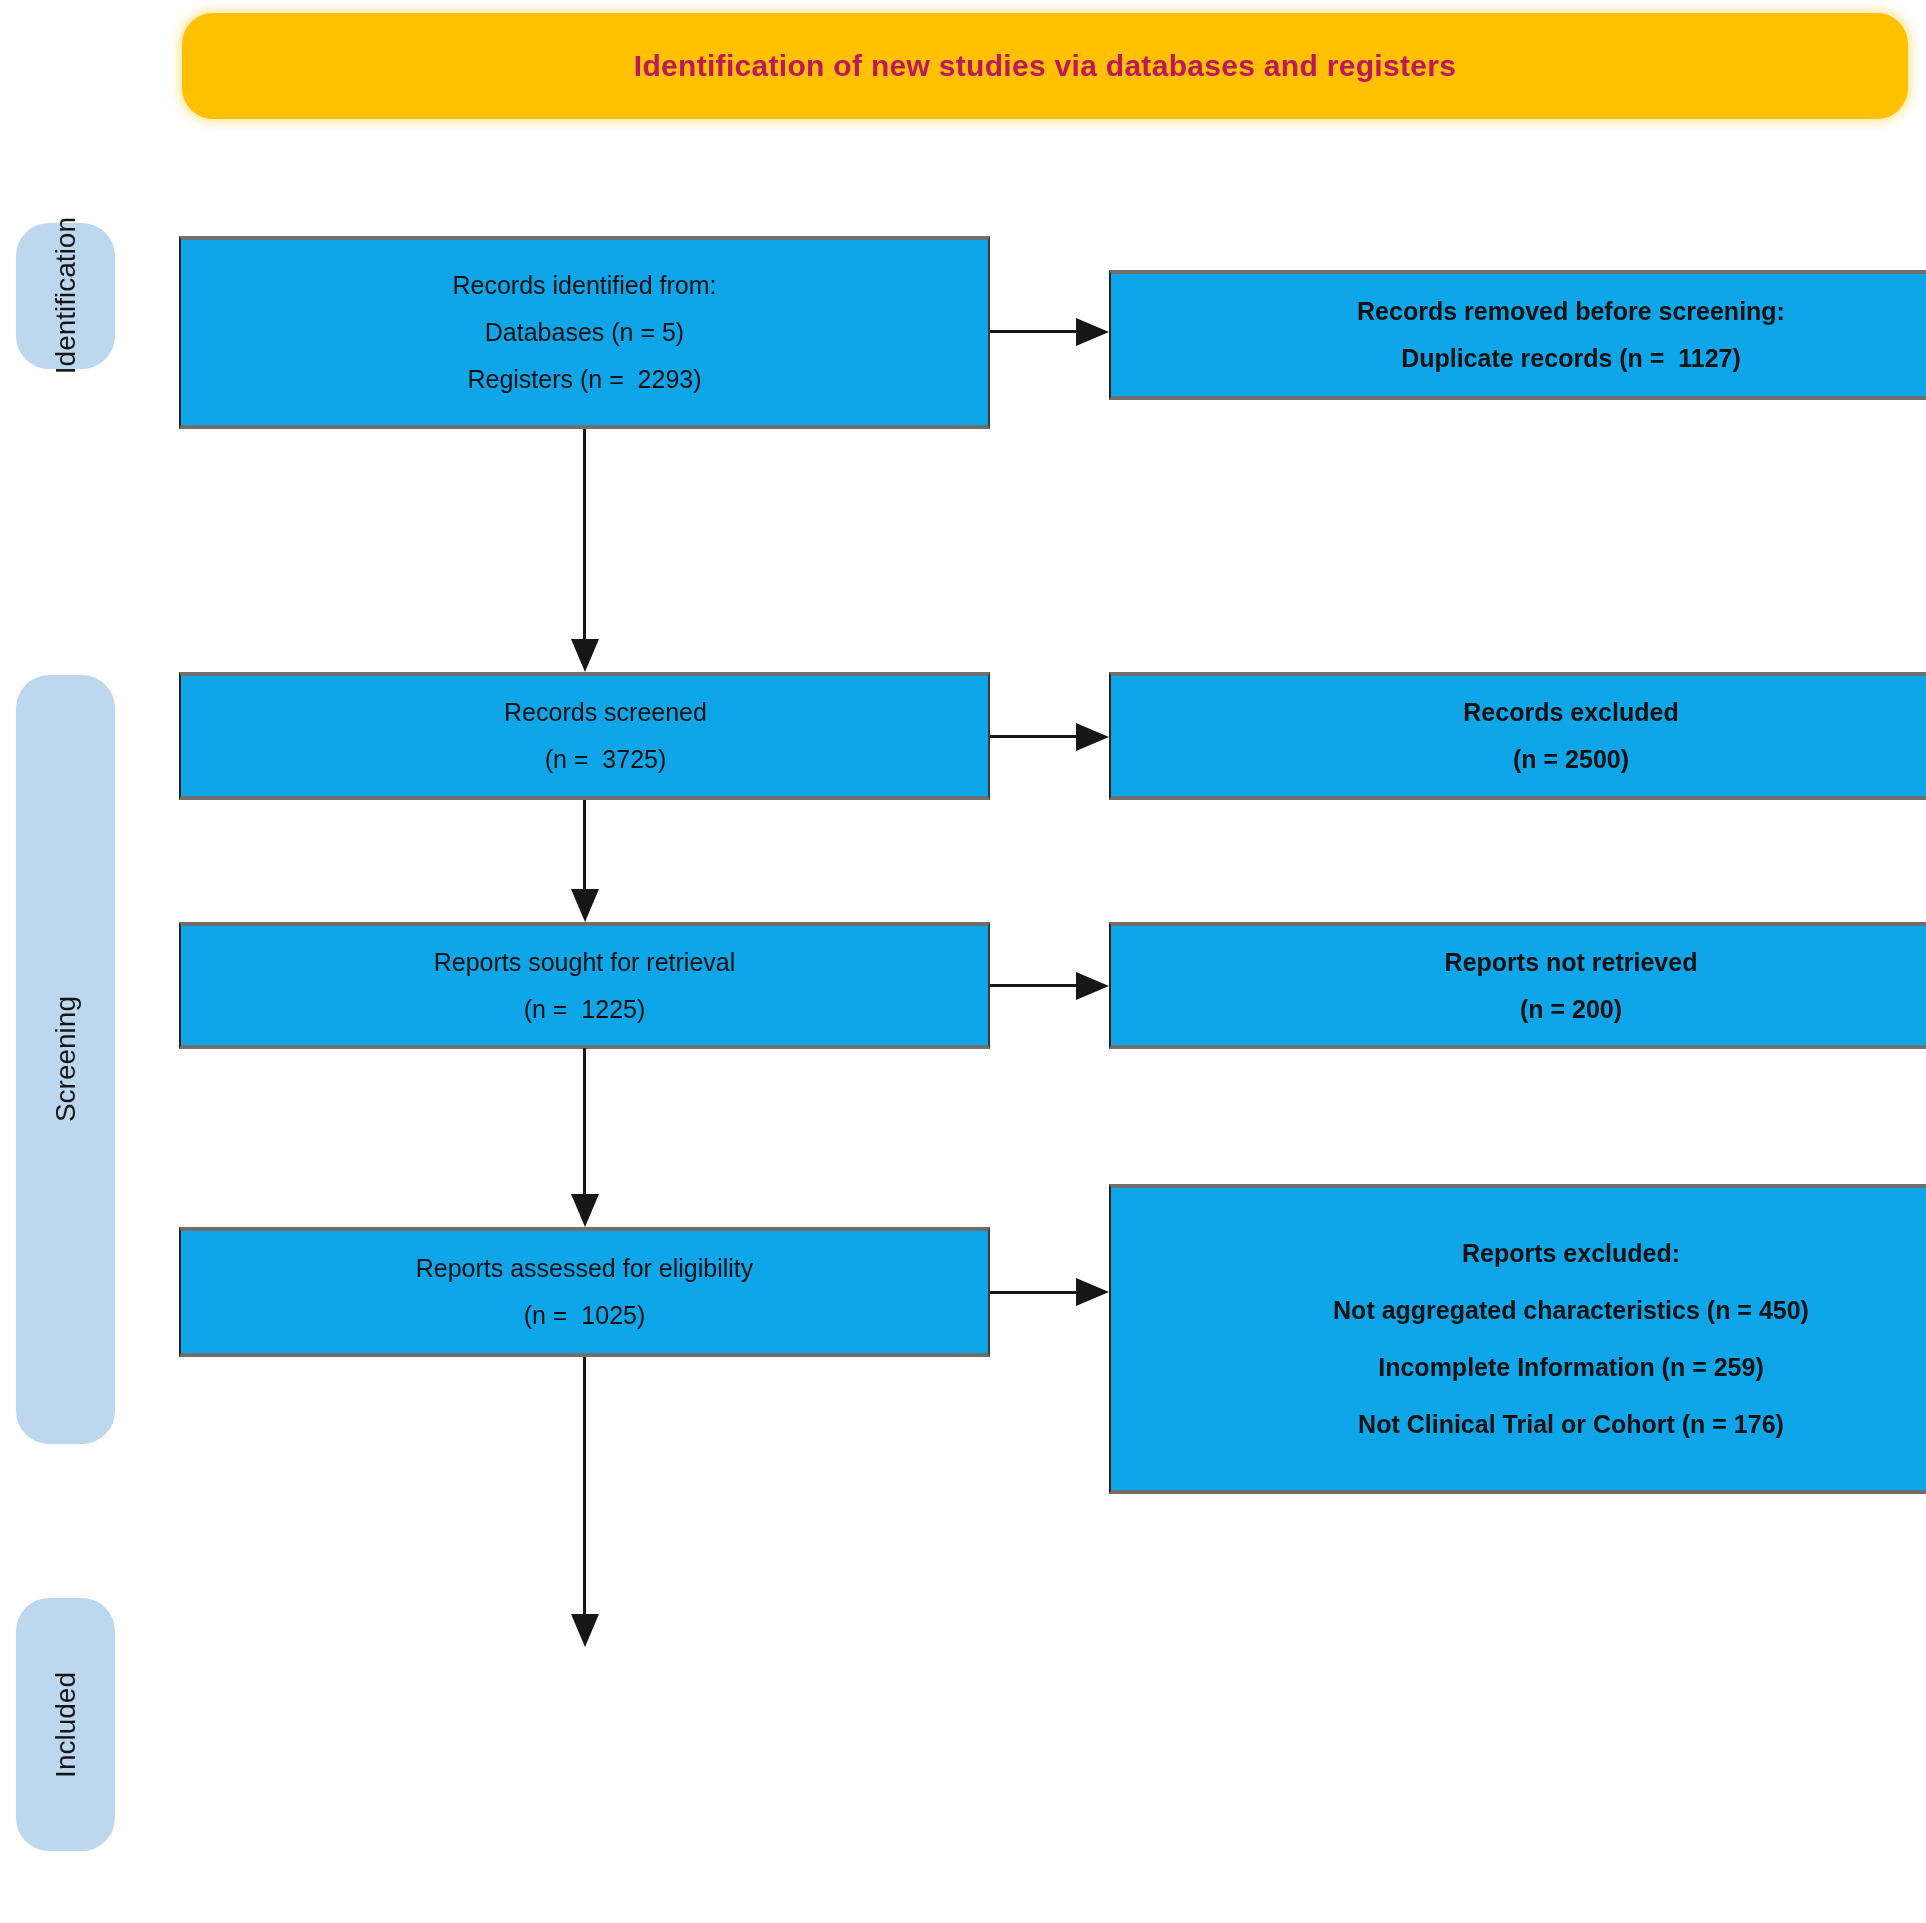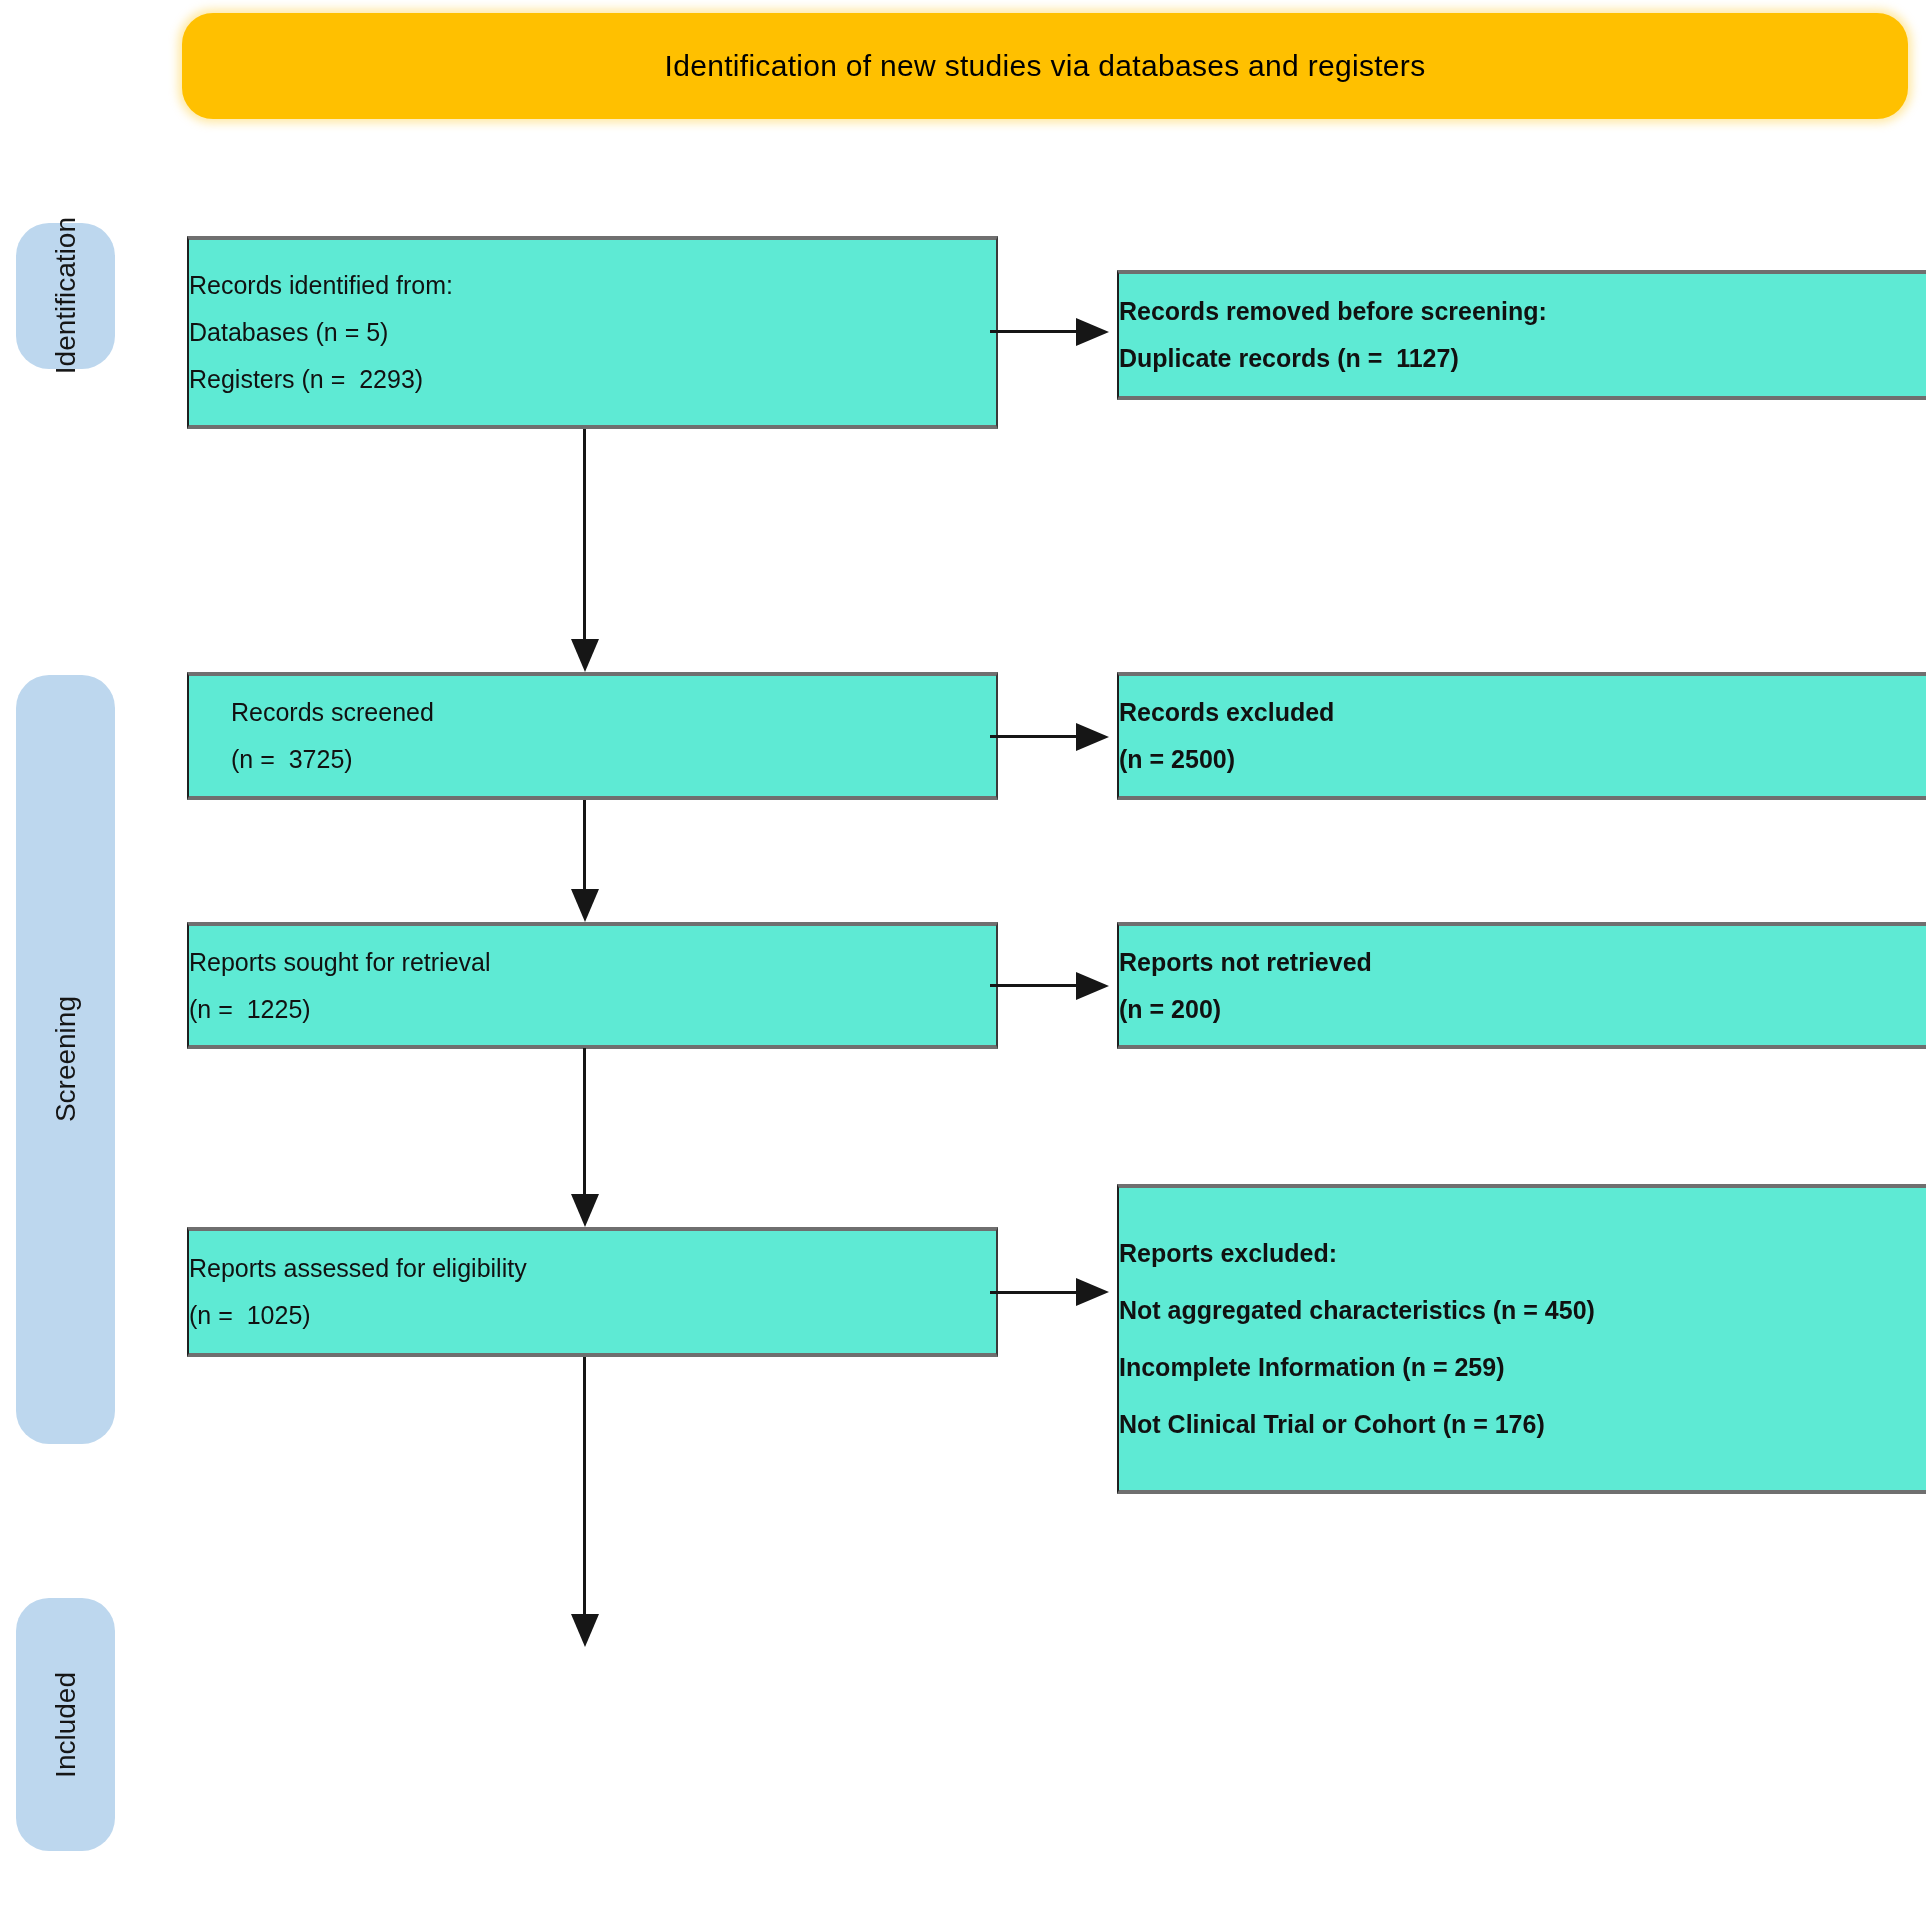--- a/index.html
+++ b/index.html
@@ -17,22 +17,22 @@
     position: absolute;
     left: 182px; top: 13.4px;
     width: 1726px; height: 106px;
     background: #FFC000;
     border-radius: 31px;
     display: flex; align-items: center; justify-content: center;
     box-shadow: 0 0 9.7px 3.2px rgba(255,192,0,0.35);
   }
   .banner .banner-text {
     font-size: 30px;
-    font-weight: 400;
-    color: #000000;
+    font-weight: 700;
+    color: #be185d;
     letter-spacing: 0.3px;
   }
 
   
   .pill {
     position: absolute;
     left: 16px;
     width: 99px;
     background: #BDD7EE;
     border-radius: 33px;
@@ -46,30 +46,29 @@
     writing-mode: vertical-rl;
     transform: rotate(180deg);
     font-size: 28px;
     color: #161616;
     white-space: nowrap;
   }
 
   
   .box {
     position: absolute;
-    background: #5eead4;
+    background: #0ea5e9;
     border-left: 2.1px solid #1f1f1f;
     border-right: 2.7px solid #3a3a3a;
     border-top: 4.8px solid #6f6f6f;
     border-bottom: 4.8px solid #6f6f6f;
     display: flex; flex-direction: column;
-    align-items: flex-start; justify-content: center;
+    align-items: center; justify-content: center;
     text-align: center;
     box-sizing: border-box;
-    margin-left: 8px;
   }
   .box .line {
     display: block;
     font-size: 25px;
     line-height: 47px;
     white-space: pre-wrap;
     color: #111111;
   }
   .box.tall .line { line-height: 57px; }
 

